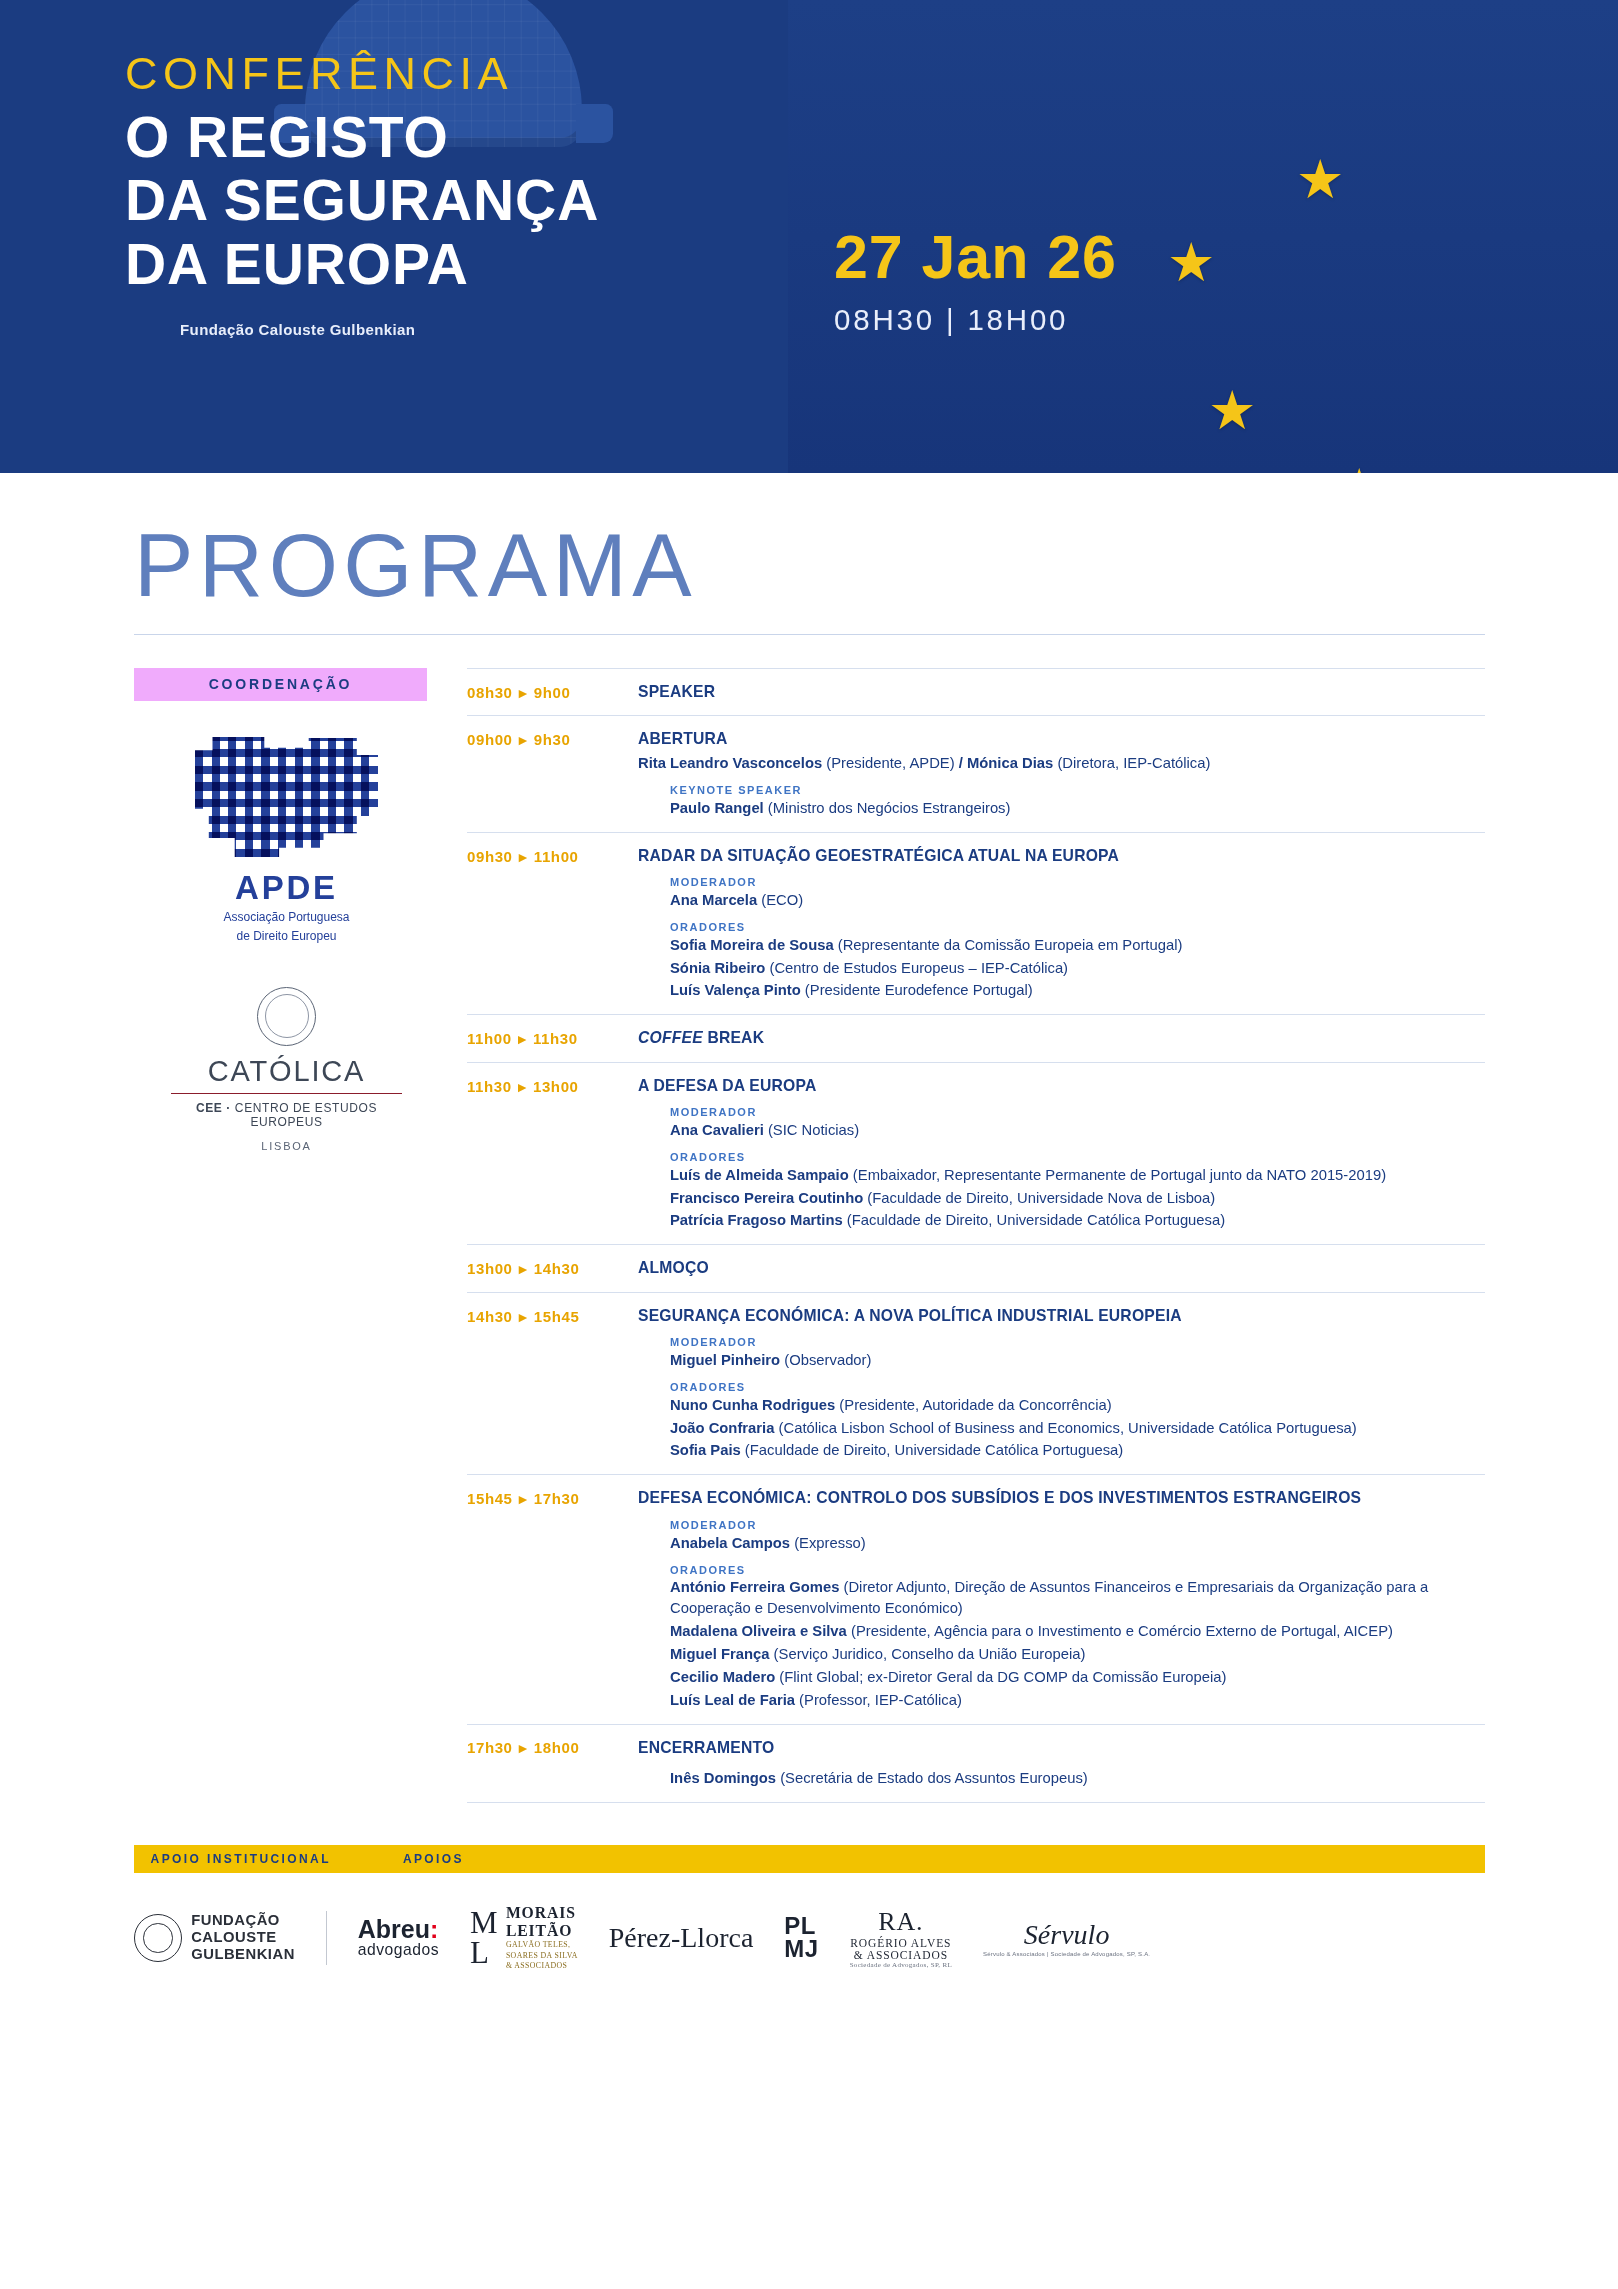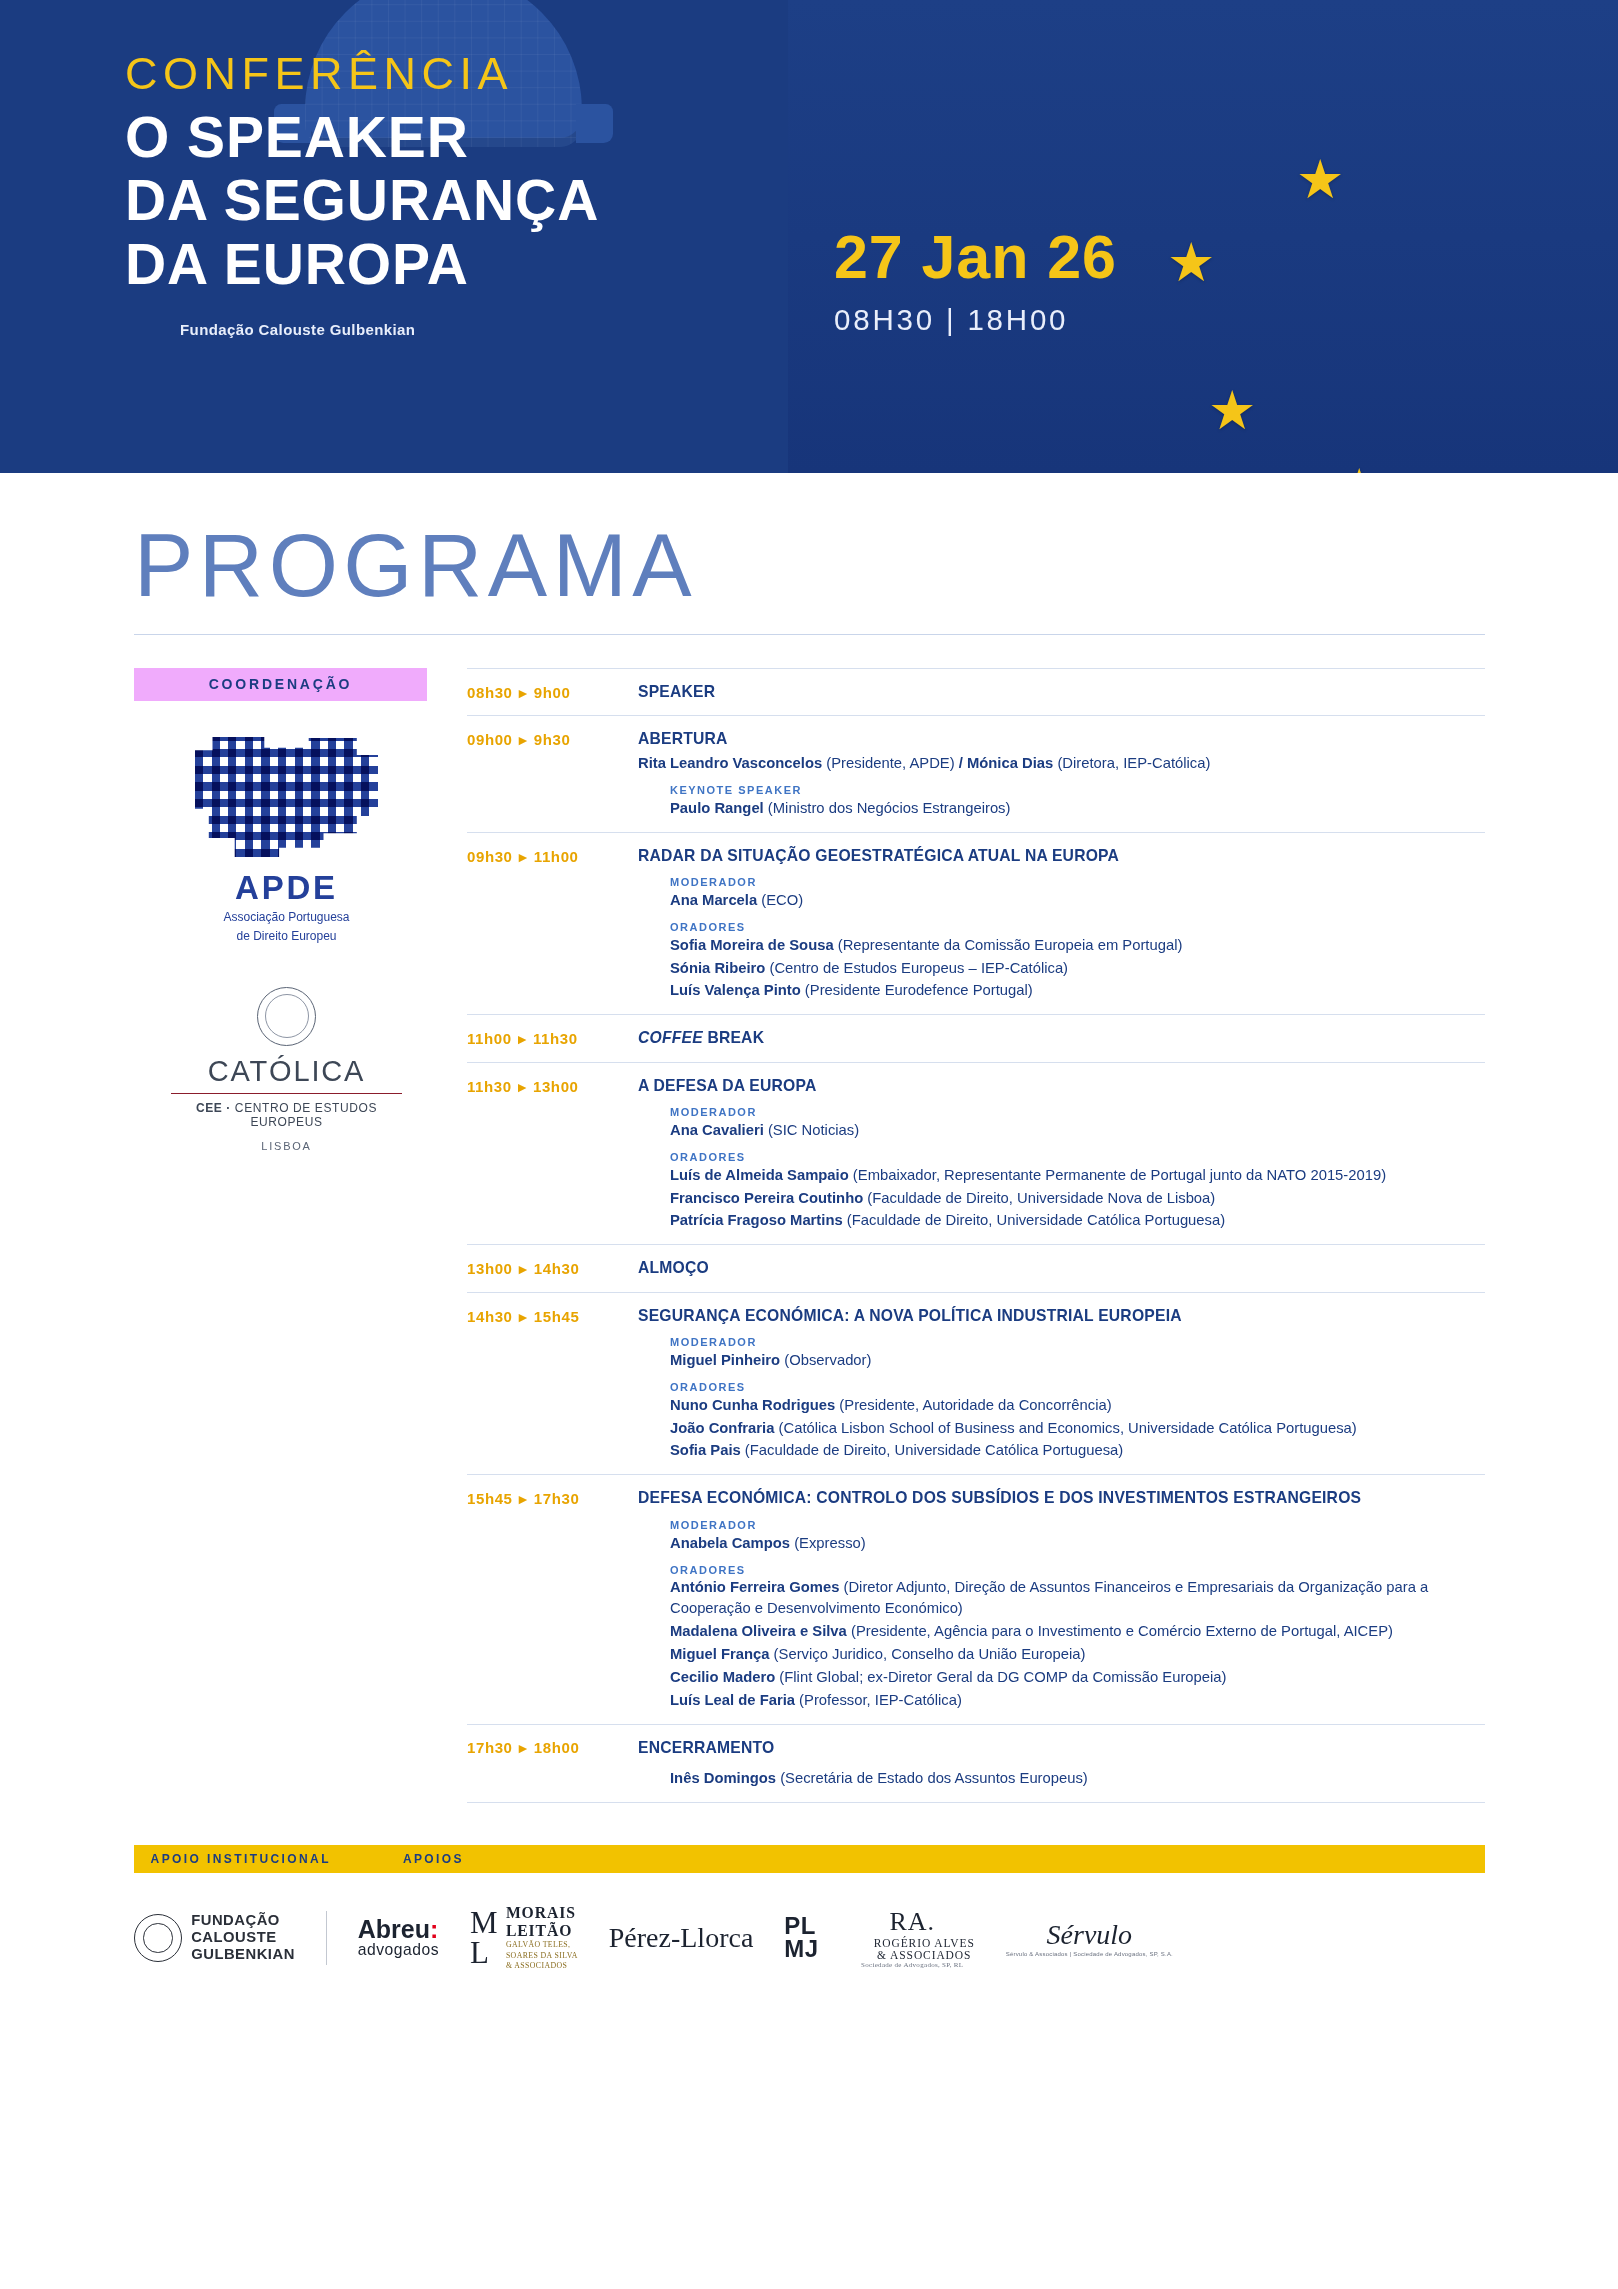--- a/index.html
+++ b/index.html
@@ -314,21 +314,21 @@
   .lg-abreu small { display: block; font-size: 15.7px; font-weight: 400; letter-spacing: 0.5px; }
   .lg-ml { display: flex; align-items: center; gap: 8.3px; }
   .ml-letters { font-size: 31px; line-height: .95; color: #1c2330; font-family: "Liberation Serif", serif; }
   .ml-text { font-family: "Liberation Serif", serif; color: #1c2330; }
   .ml-text b { display: block; font-size: 15.7px; letter-spacing: 0.9px; }
   .ml-text i { display: block; font-style: normal; font-size: 7.8px; color: #8a6d1f; letter-spacing: 0.4px; line-height: 1.35; }
   .lg-perez { font-family: "Liberation Serif", serif; font-size: 28px; color: #1c2330; }
   .lg-plmj { font-size: 24px; font-weight: 700; line-height: .95; color: #1c2330; letter-spacing: 0.5px; }
   .lg-ra { text-align: center; color: #1c2330; font-family: "Liberation Serif", serif; }
   .lg-ra .ra-big { font-size: 26px; font-weight: 400; letter-spacing: 0.9px; }
-  .lg-ra .ra-mid { font-size: 11.5px; letter-spacing: 0.9px; margin-left: 24px; }
+  .lg-ra .ra-mid { font-size: 11.5px; letter-spacing: 0.9px; }
   .lg-ra .ra-small { font-size: 7px; letter-spacing: 0.3px; color: #6b7280; }
   .lg-sa { text-align: center; color: #1c2330; }
   .lg-sa .sa-script { font-family: "Liberation Serif", serif; font-style: italic; font-size: 28px; }
   .lg-sa .sa-small { font-size: 6px; color: #6b7280; letter-spacing: 0.2px; }
 </style>
 </head>
 <body>
 
 <div class="page">
 
@@ -340,21 +340,21 @@
     <div class="stars">
       <span class="star" style="left:489px; top:152px;">★</span>
       <span class="star" style="left:360px; top:235px;">★</span>
       <span class="star" style="left:401px; top:383px;">★</span>
       <span class="star" style="left:528px; top:461px;">★</span>
 
     </div>
 
     <div class="hero-left">
       <div class="kicker">CONFERÊNCIA</div>
-      <div class="title-main">O SPEAKER</div>
+      <div class="title-main">O REGISTO</div>
       <div class="title-main">DA SEGURANÇA</div>
       <div class="title-main">DA EUROPA</div>
       <div class="venue">Fundação Calouste Gulbenkian</div>
     </div>
 
     <div class="hero-date">
       <div class="date-big">27 Jan 26</div>
       <div class="date-time">08H30  |  18H00</div>
     </div>
   </div>

